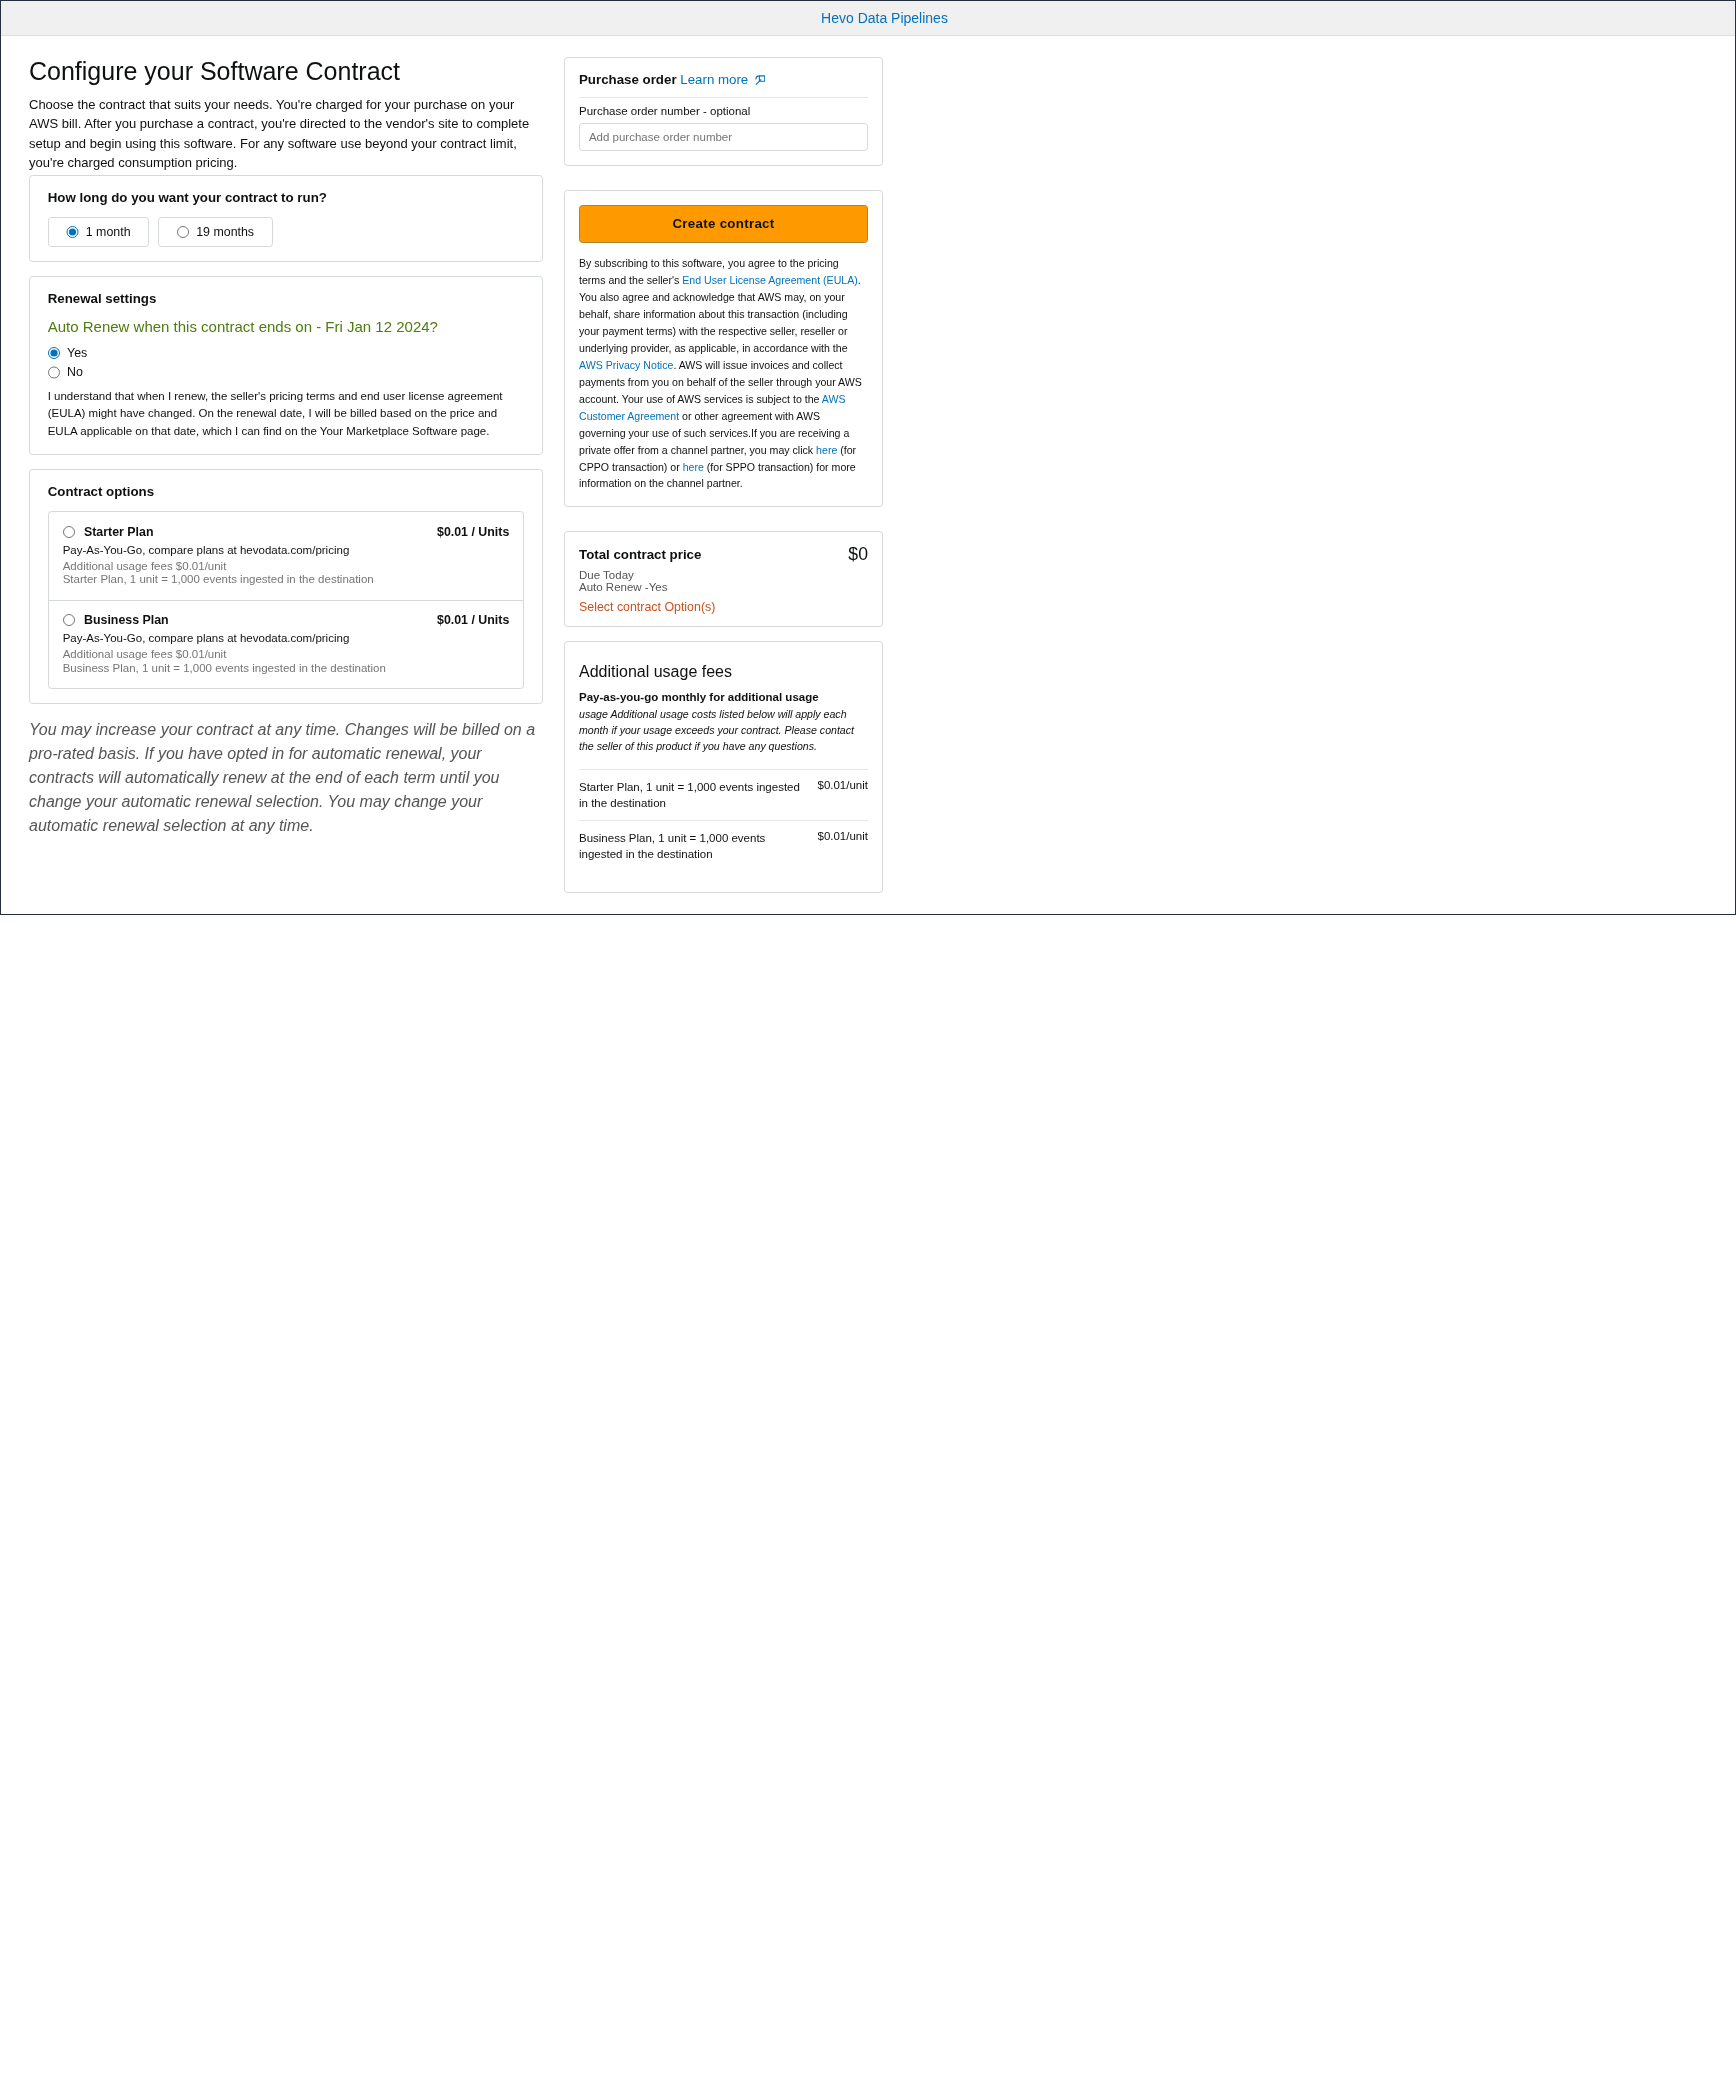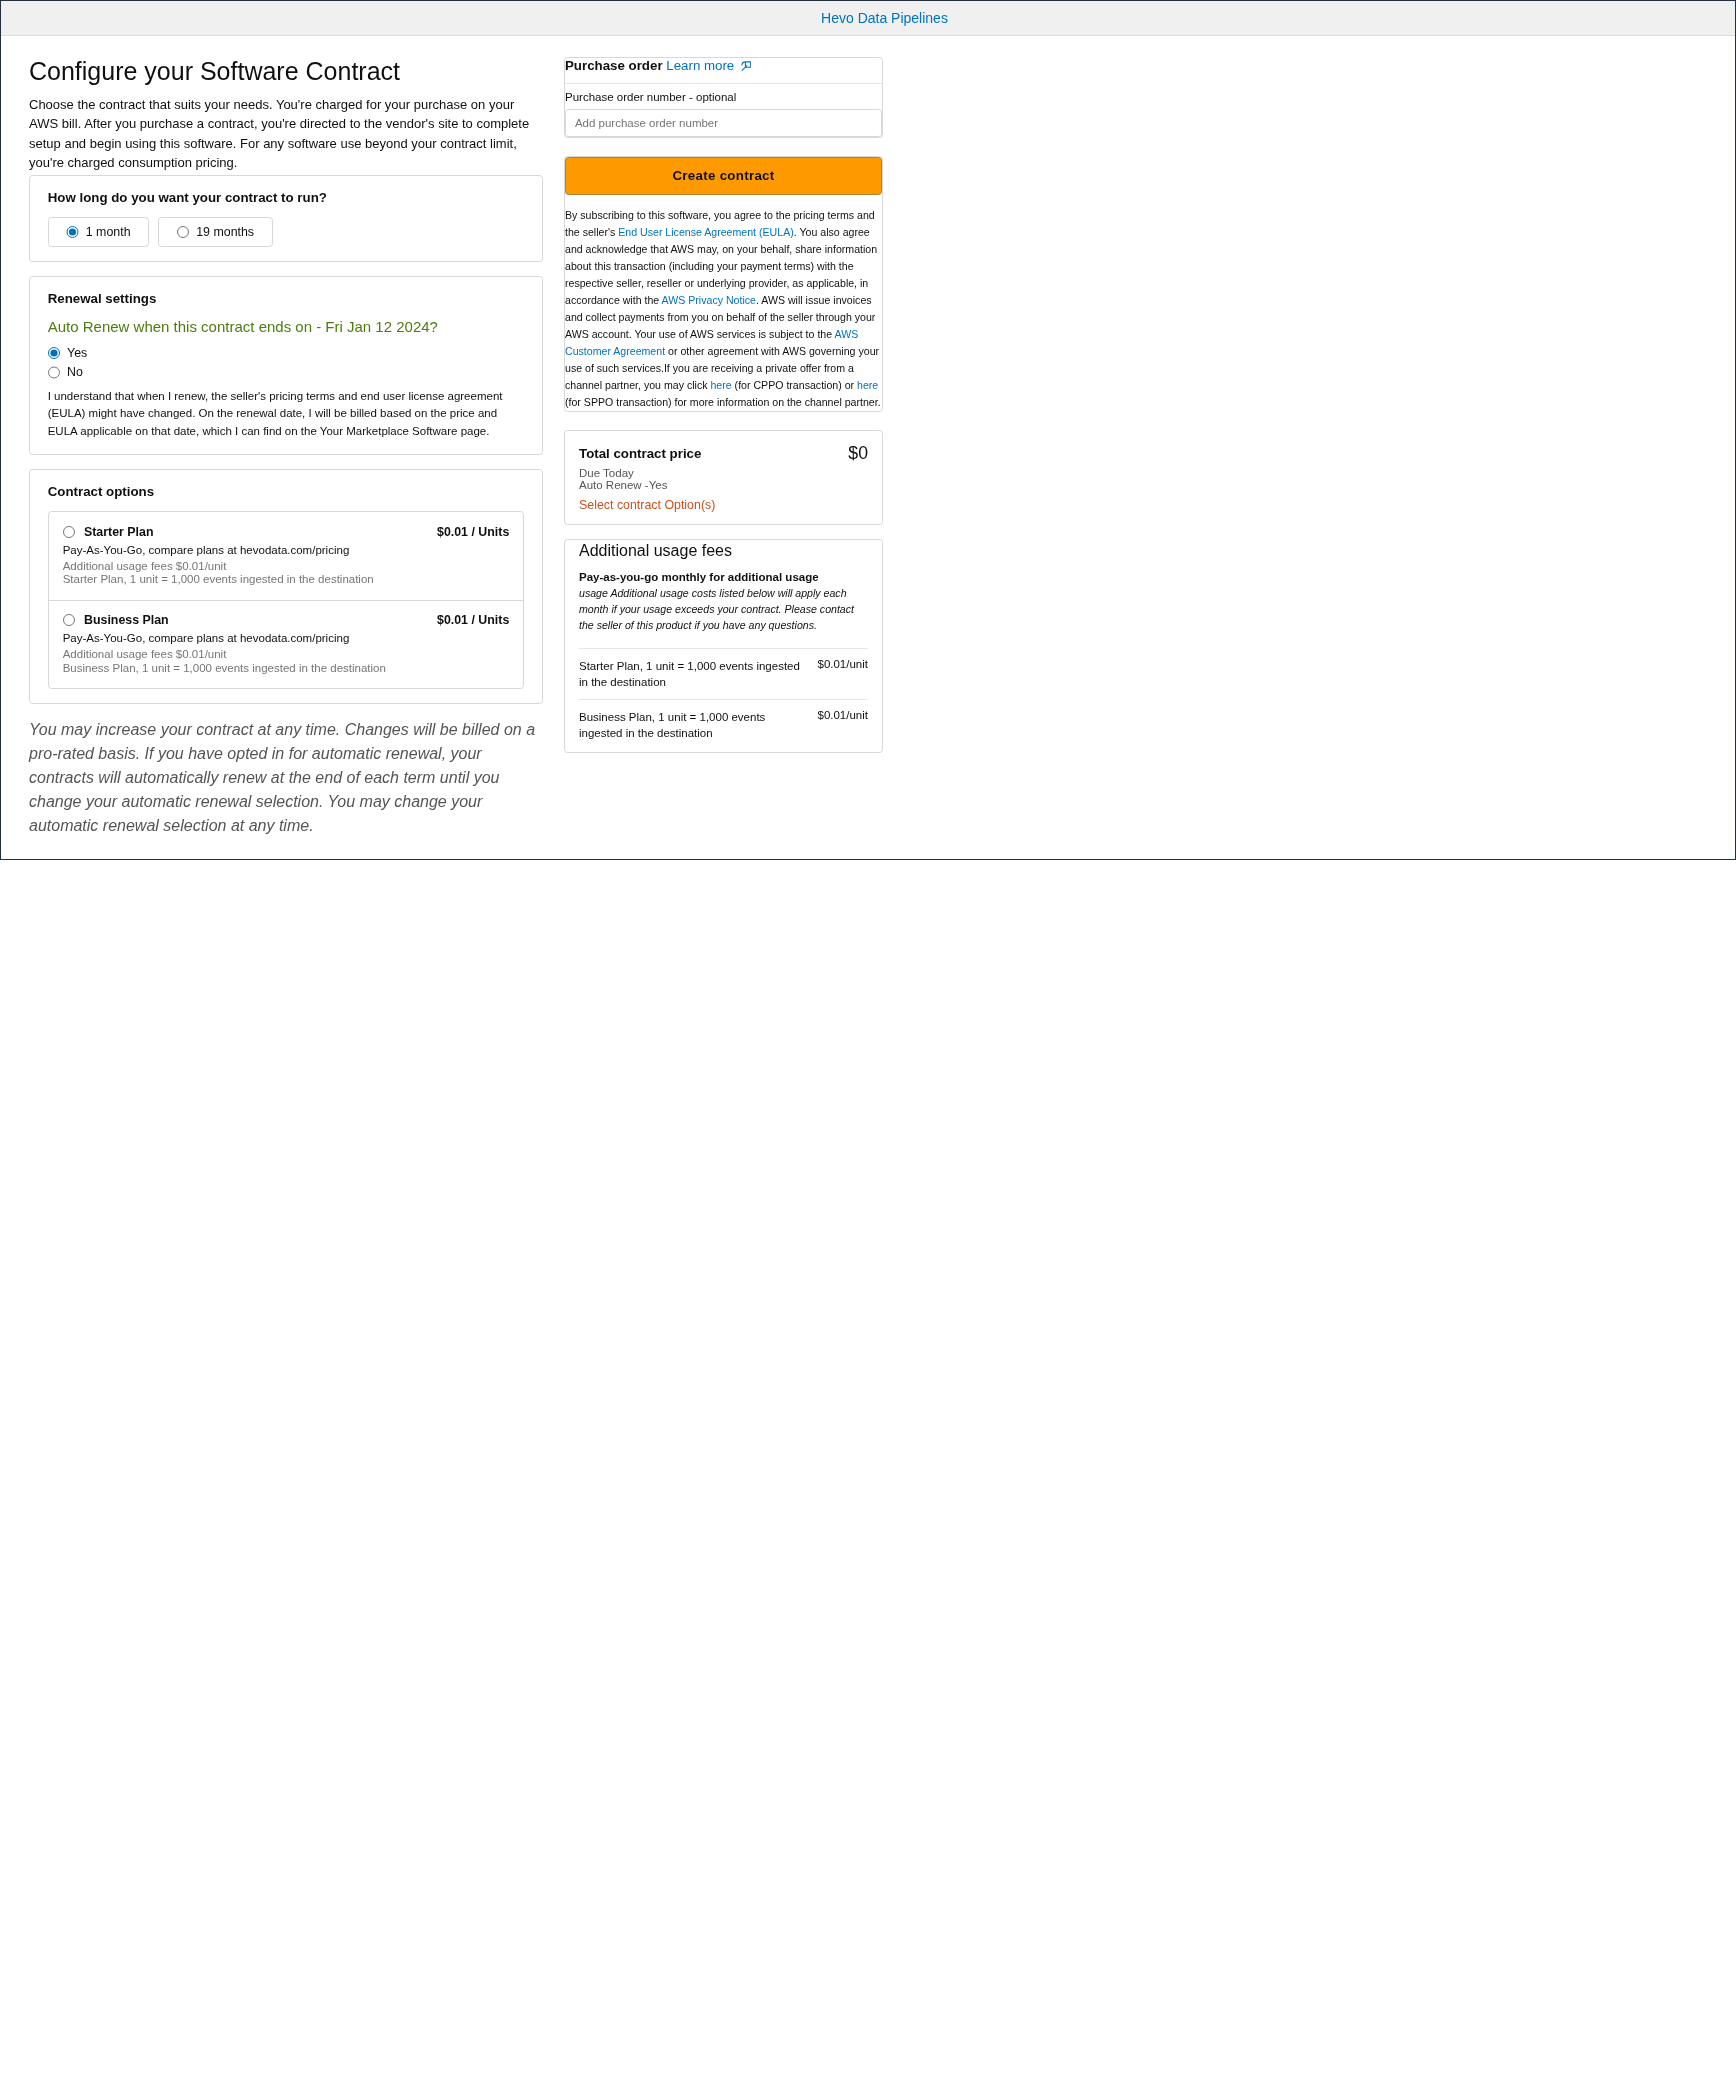--- a/index.html
+++ b/index.html
@@ -146,22 +146,22 @@
       font-size: 16px;
       font-style: italic;
       color: #555;
       line-height: 1.5;
       margin-top: 5px;
     }
     
     .right-card {
       border: 0.9px solid #d5d9d9;
       border-radius: 3.5px;
-      padding: 0;
-      margin-bottom: 18px;
+      padding: 14px;
+      margin-bottom: 24px;
     }
     .purchase-order-title {
       font-weight: 700;
       font-size: 13.3px;
       margin-bottom: 10.6px;
     }
     .purchase-order-title a {
       color: #0073bb;
       text-decoration: none;
       font-weight: 400;
@@ -230,21 +230,21 @@
       color: #c7511f;
       font-size: 12.4px;
       font-weight: 500;
       margin-top: 7px;
       display: block;
       text-decoration: none;
     }
     .additional-fees-card {
       border: 0.9px solid #d5d9d9;
       border-radius: 3.5px;
-      padding: 2px 14px;
+      padding: 21px 14px;
     }
     .additional-fees-title {
       font-size: 16px;
       font-weight: 400;
       margin-bottom: 10.6px;
     }
     .fees-section-title {
       font-weight: 700;
       font-size: 11.5px;
       margin-bottom: 3.5px;

